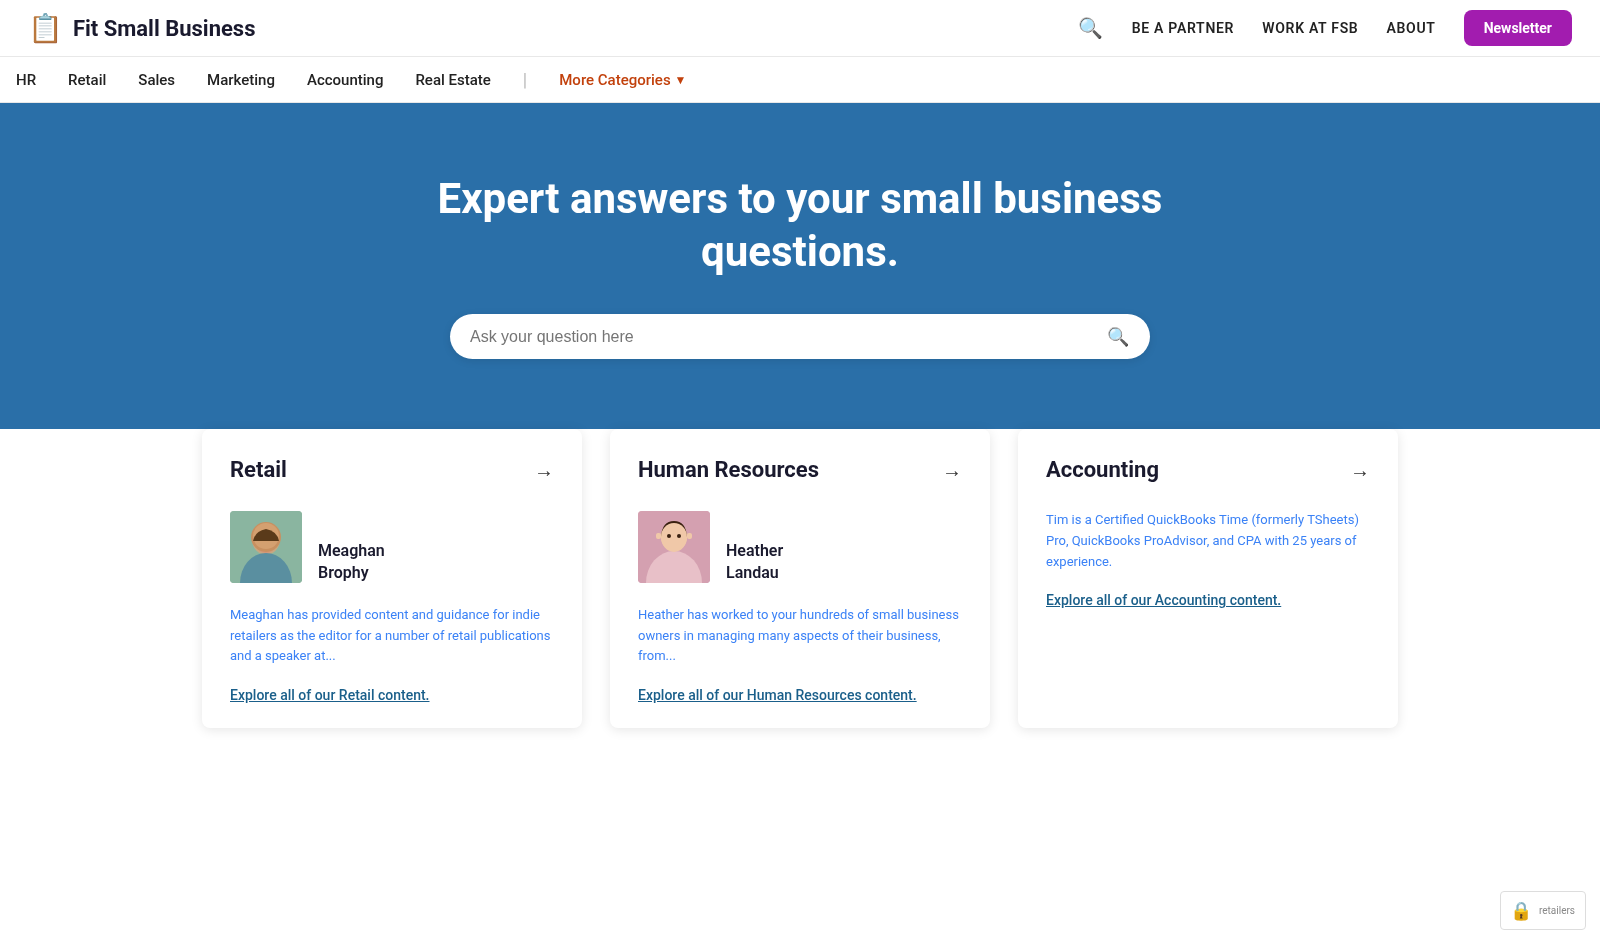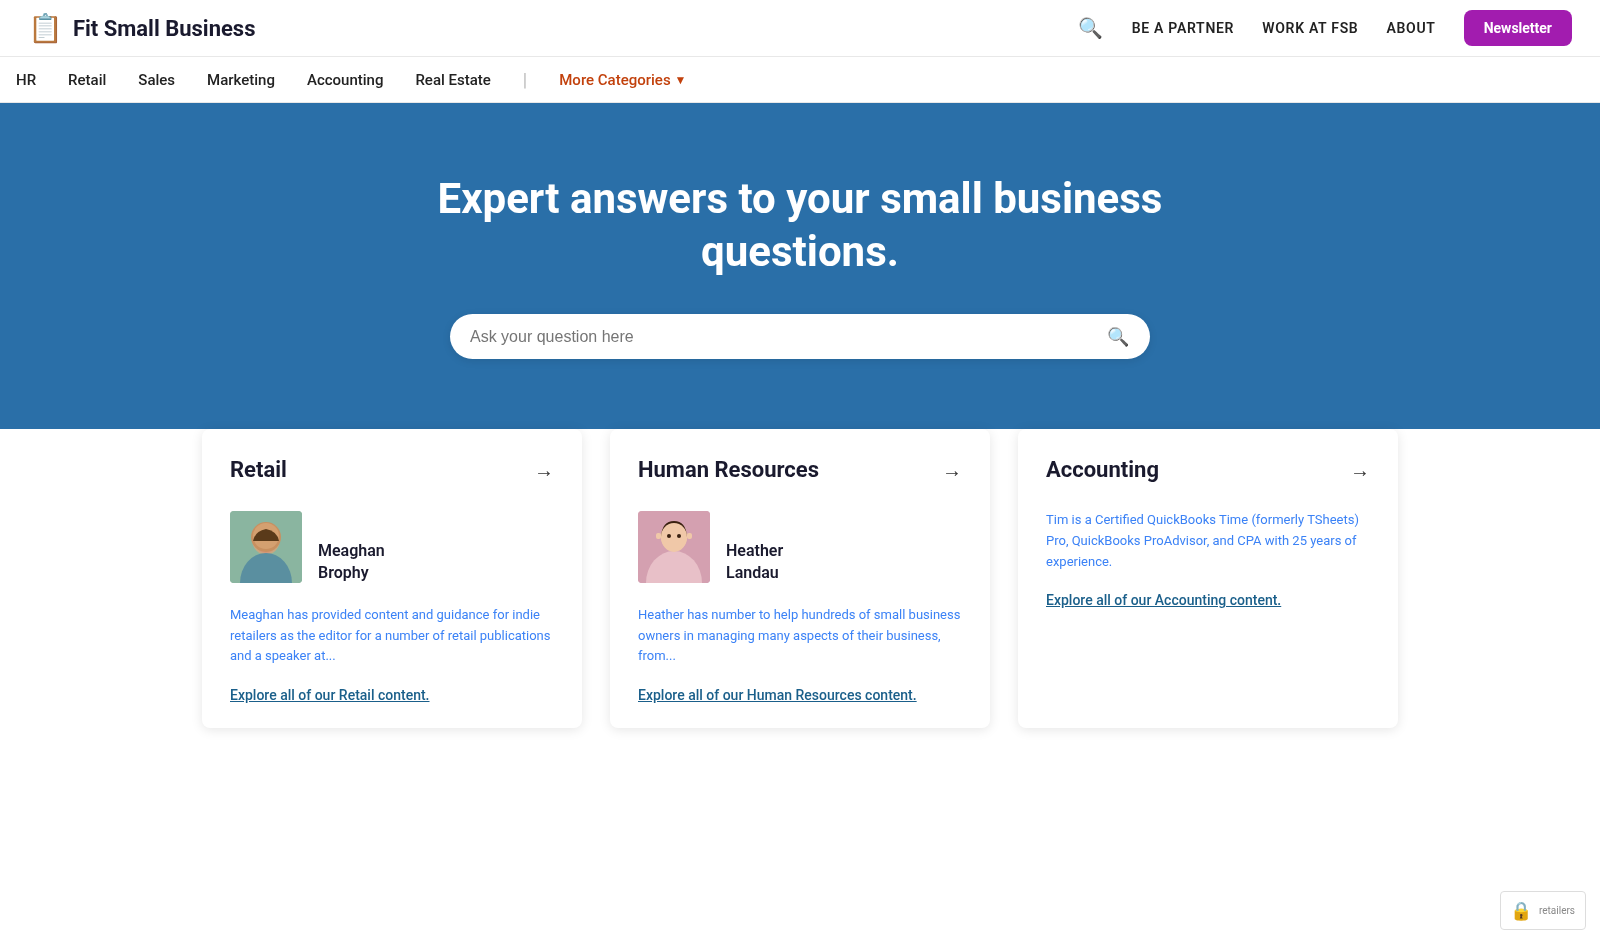--- a/index.html
+++ b/index.html
@@ -309,21 +309,21 @@
             <path d="M23 26 Q24 10 36 10 Q48 10 49 26" fill="#3a2010"></path>
             <ellipse cx="36" cy="26" rx="13" ry="14" fill="#f0c8a8"></ellipse>
             <circle cx="31" cy="25" r="2" fill="#3a2010"></circle>
             <circle cx="41" cy="25" r="2" fill="#3a2010"></circle>
             <rect x="18" y="22" width="5" height="6" rx="2" fill="#f0c8a8"></rect>
             <rect x="49" y="22" width="5" height="6" rx="2" fill="#f0c8a8"></rect>
           </svg>
         </div>
         <span class="author-name">Heather<br>Landau</span>
       </div>
-      <p class="card-description">Heather has number to help hundreds of small business owners in managing many aspects of their business, from...</p>
+      <p class="card-description">Heather has worked to your hundreds of small business owners in managing many aspects of their business, from...</p>
       <a href="#" class="card-link">Explore all of our Human Resources content.</a>
     </div>
 
     <div class="card">
       <div class="card-header">
         <span class="card-title">Accounting</span>
         <span class="card-arrow">→</span>
       </div>
       <p class="card-description">Tim is a Certified QuickBooks Time (formerly TSheets) Pro, QuickBooks ProAdvisor, and CPA with 25 years of experience.</p>
       <a href="#" class="card-link">Explore all of our Accounting content.</a>

